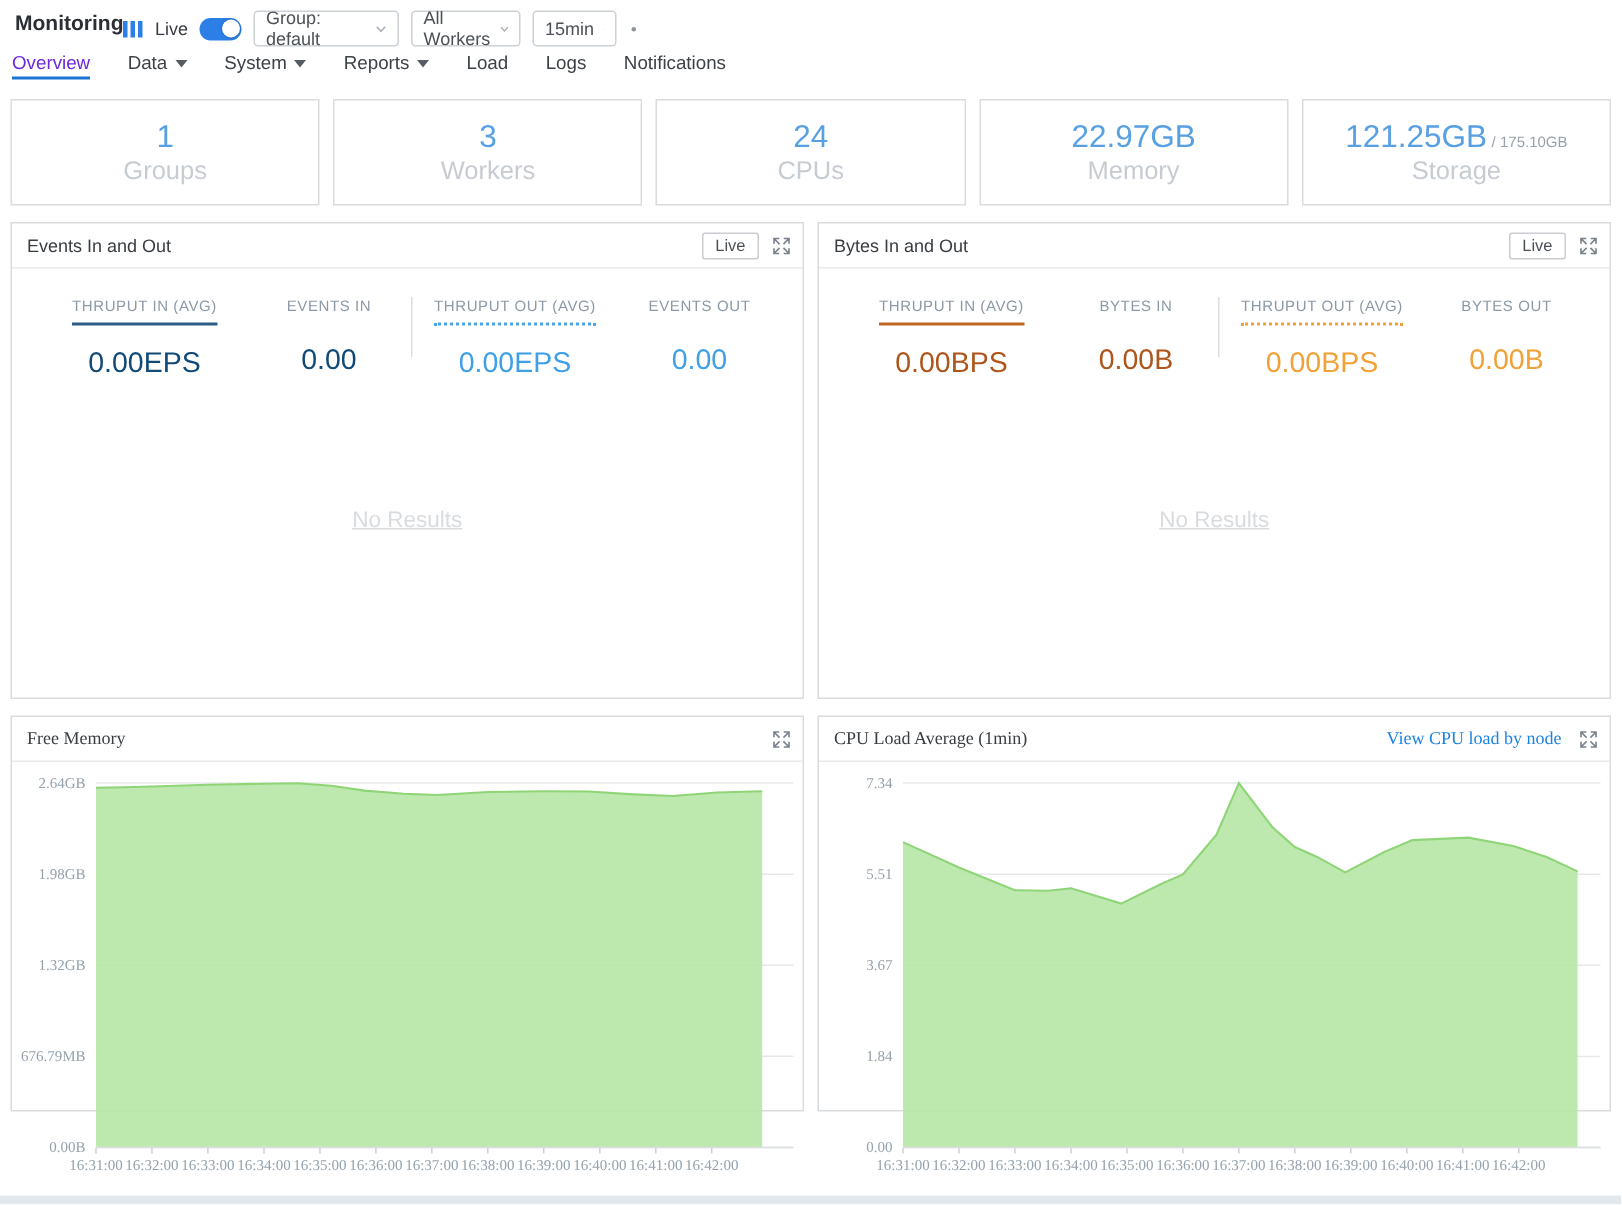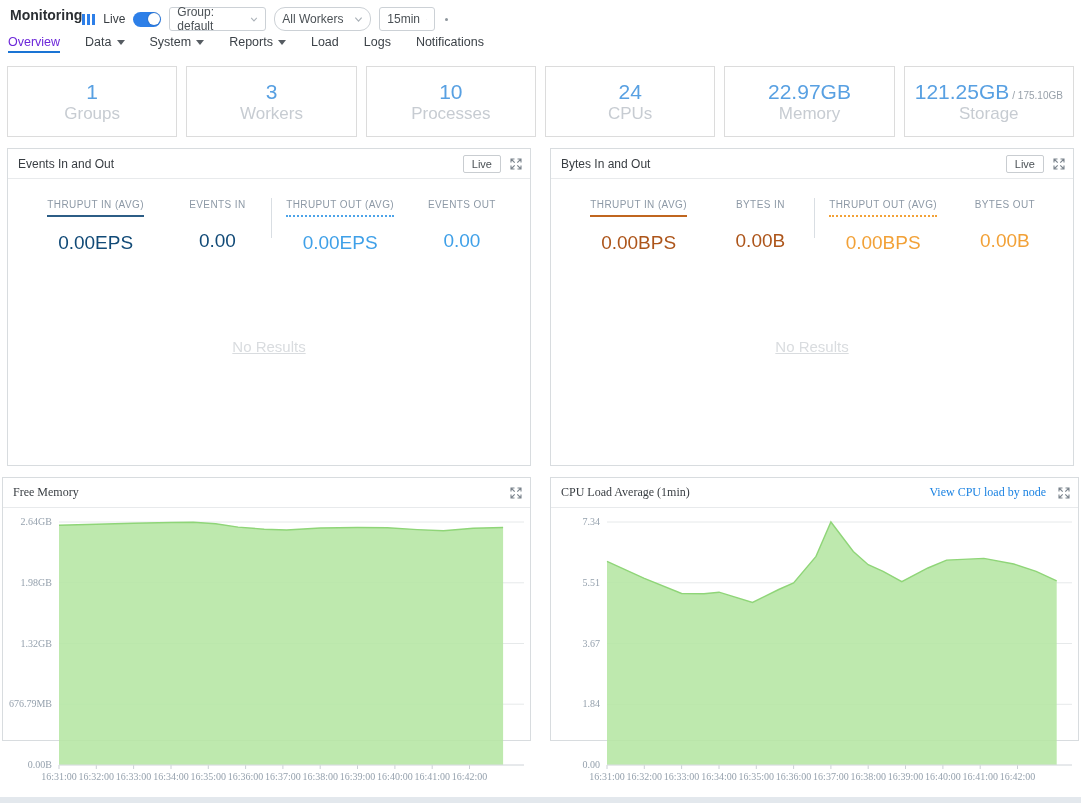--- a/index.html
+++ b/index.html
@@ -10,40 +10,40 @@
   
   .titlebar { display:flex; justify-content:flex-start; align-items:flex-start; padding:7px 6px 0 10px; height:30px; }
   .page-title { font-size:14px; font-weight:700; color:#2b2f33; }
   .tb-right { display:flex; align-items:center; gap:8px; }
   .bars-icon { display:inline-flex; gap:2px; align-items:flex-end; }
   .bars-icon i { display:block; width:3px; height:11px; background:#2d7fe8; }
   .live-lbl { font-size:12px; color:#383d42; }
   .toggle { position:relative; width:28px; height:15px; border-radius:8px; background:#2d7fe8; cursor:pointer; }
   .toggle .knob { position:absolute; top:1.5px; right:1.5px; width:12px; height:12px; border-radius:50%; background:#fff; box-shadow:0 0 2px rgba(0,0,0,.3); }
   .select { display:flex; align-items:center; justify-content:space-between; border:1px solid #ccd1d6; border-radius:3px; background:#fff; height:24px; padding:0 7px; font-size:12px; color:#4b5156; cursor:pointer; }
-  .select.w-group { width:97px; } .select.w-workers { width:97px;border-radius:11px; } .select.w-time { width:56px; }
+  .select.w-group { width:97px; } .select.w-workers { width:73px; } .select.w-time { width:56px; }
   .chev { width:9px; height:9px; margin-left:6px; }
   .more-dot { width:3px; height:3px; border-radius:50%; background:#8d959c; margin-left:2px; }
 
   
   .tabs { display:flex; align-items:stretch; gap:25px; padding-left:8px; height:23px; }
   .tab { position:relative; display:flex; align-items:center; gap:5px; font-size:12.5px; color:#3c4248; cursor:pointer; }
   .tab.active { color:#6d28d9; }
   .tab.active::after { content:""; position:absolute; left:0; right:0; bottom:0; height:2px; background:#1a74d4; }
   .caret { width:0; height:0; border-left:4px solid transparent; border-right:4px solid transparent; border-top:5px solid #565c62; margin-top:2px; }
 
   
   .cards { display:flex; gap:9px; padding:13px 7px 0 7px; }
   .card { flex:1; height:71px; border:1px solid #dcdcdc; background:#fff; display:flex; flex-direction:column; align-items:center; justify-content:center; }
   .card .num { font-size:21px; color:#58a0e2; line-height:1.2; }
   .card .num .suffix { font-size:10px; color:#98a1aa; margin-left:3px; }
   .card .lab { font-size:17px; color:#c7ccd2; line-height:1.2; }
 
   
-  .prow { display:flex; gap:19px; padding:11px 7px 0 7px;justify-content:center; }
+  .prow { display:flex; gap:9px; padding:11px 7px 0 7px; }
   .panel { flex:1; border:1px solid #d8dcdf; background:#fff; display:flex; flex-direction:column; }
   .panel.tall { height:318px; }
   .panel.chart { height:264px;font-family:Liberation Serif, serif; }
   .phead { height:30px; min-height:30px; display:flex; align-items:center; padding:0 8px 0 10px; border-bottom:1px solid #e8eaec; }
   .ptitle { font-size:12px; color:#383d42; flex:1; }
   .live-btn { font-size:11px; color:#4b5156; border:1px solid #c9cdd1; border-radius:2px; padding:2px 8px; margin-right:9px; background:#fff; cursor:pointer; }
   .plink { font-size:12px; color:#1a82e2; margin-right:12px; cursor:pointer; text-decoration:none; }
   .expand-icon { display:inline-flex; cursor:pointer; }
 
   .pbody { flex:1; display:flex; flex-direction:column; }
@@ -130,24 +130,20 @@
   </div>
 
   <div class="cards">
     <div class="card">
       <div class="num">1</div>
       <div class="lab">Groups</div>
     </div>
     <div class="card">
       <div class="num">3</div>
       <div class="lab">Workers</div>
-    </div>
-    <div class="card">
-      <div class="num">10</div>
-      <div class="lab">Processes</div>
     </div>
     <div class="card">
       <div class="num">24</div>
       <div class="lab">CPUs</div>
     </div>
     <div class="card">
       <div class="num">22.97GB</div>
       <div class="lab">Memory</div>
     </div>
     <div class="card">

